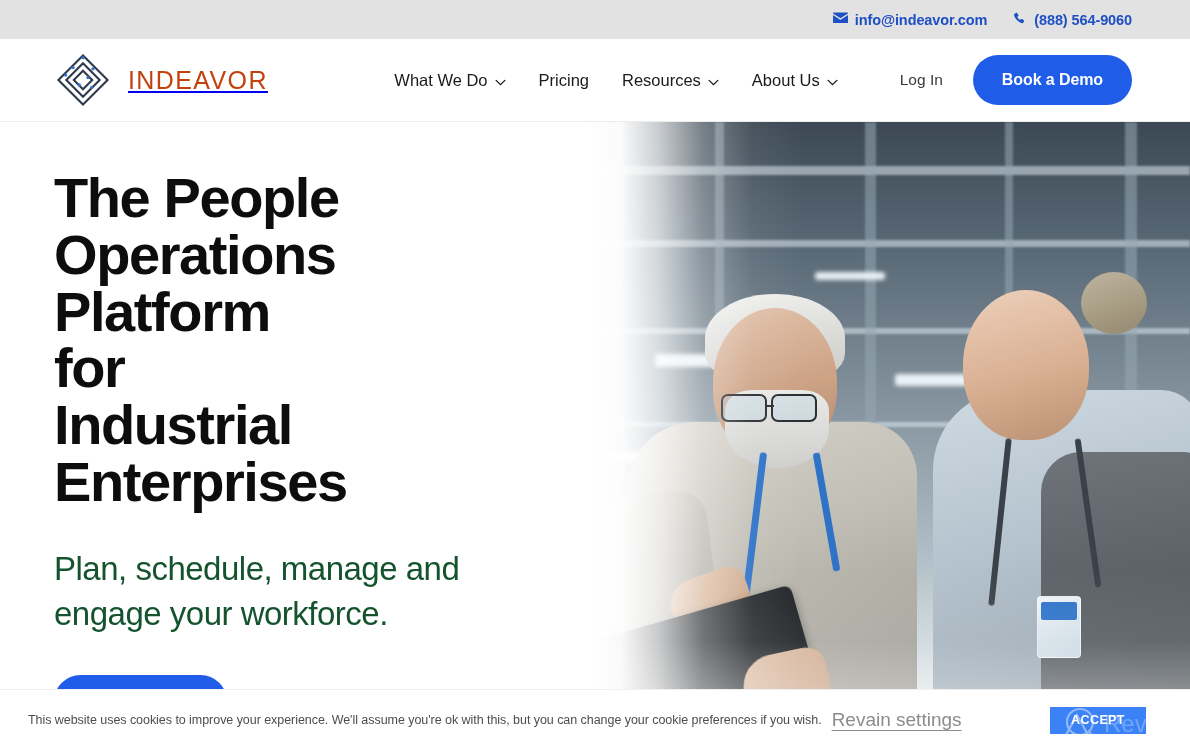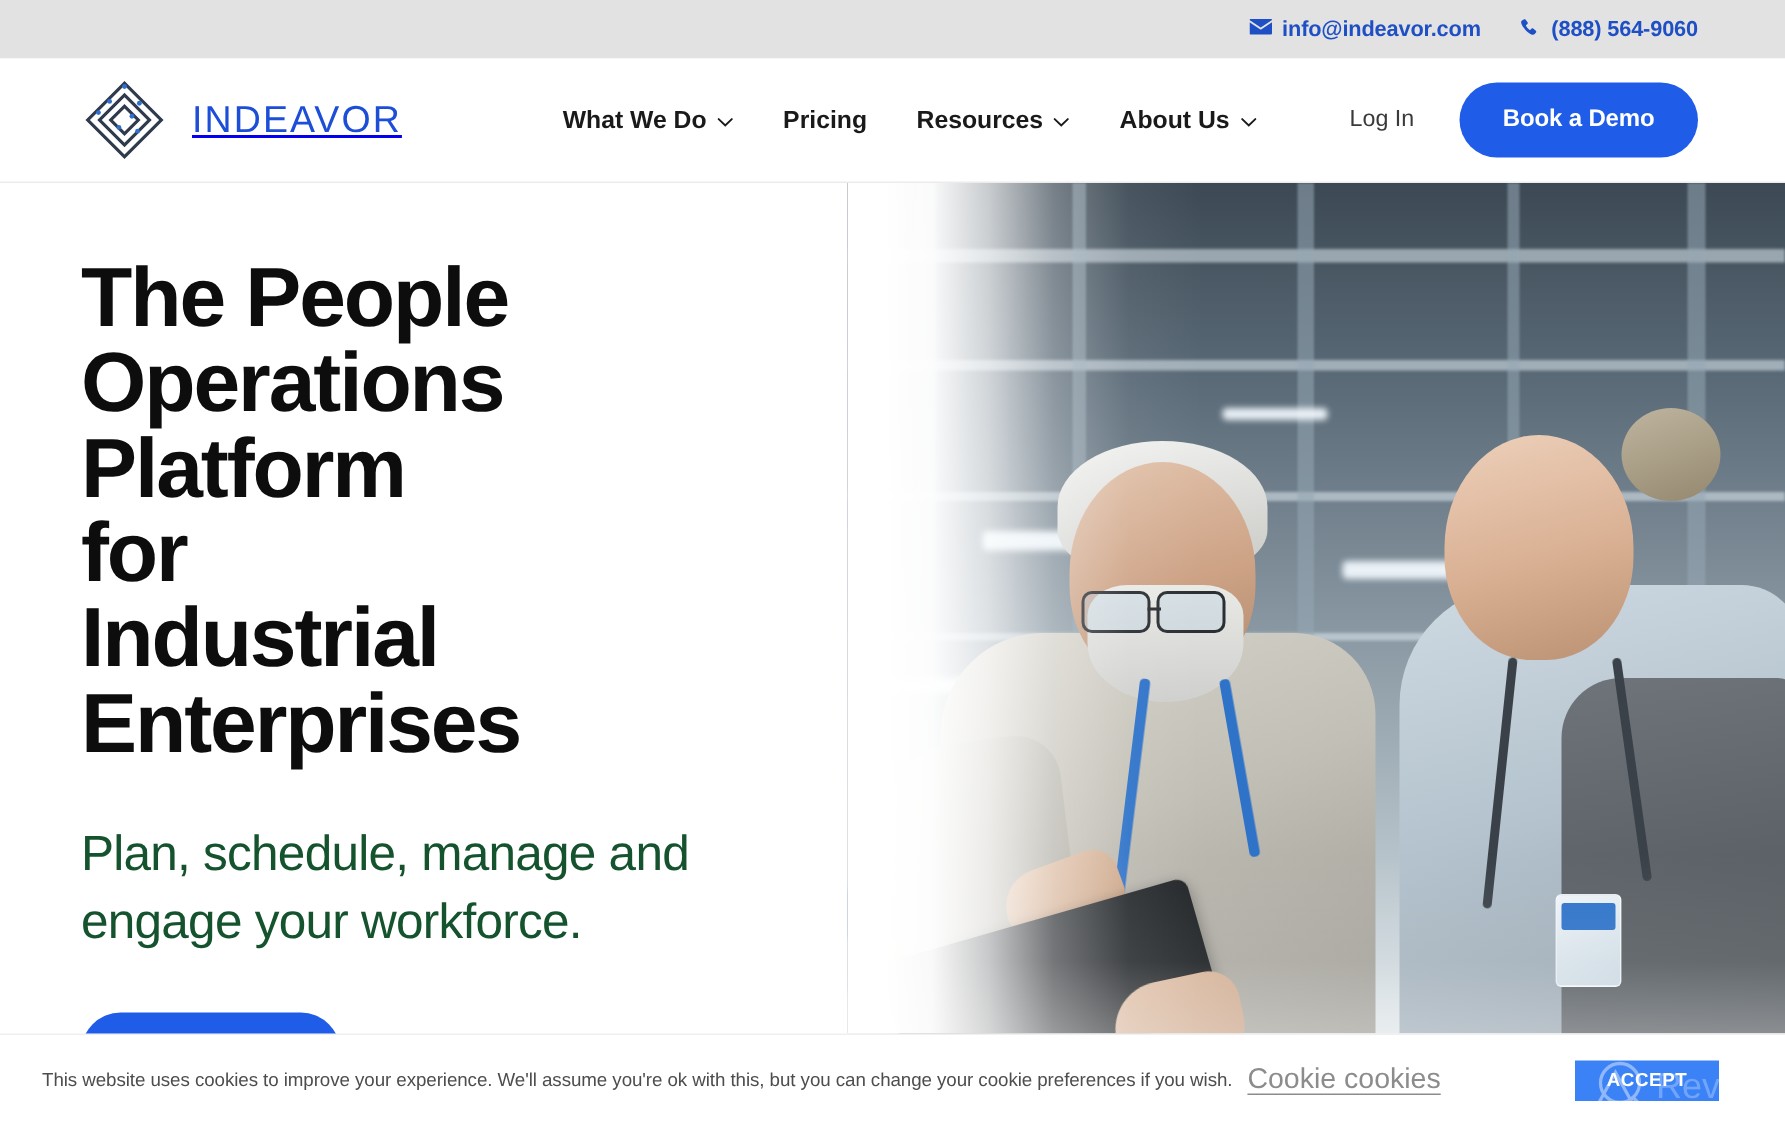--- a/index.html
+++ b/index.html
@@ -40,30 +40,29 @@
     padding:0 58px 0 52px;
     border-bottom:1px solid #ececec;
     position:relative;
     z-index:5;
   }
   .brand { display:flex; align-items:center; gap:14px; }
   .brand-mark { width:62px; height:62px; display:block; }
   .brand-name {
     font-size:25px;
     letter-spacing:1.4px;
-    color:#1d4ed8;
+    color:#c2410c;
     font-weight:normal;
   }
 
   .nav {
     display:flex;
     align-items:flex-end;
     gap:33px;
     margin-left:auto;
-    font-weight:bold;
   }
   .nav-item {
     display:flex;
     align-items:center;
     gap:7px;
     font-size:16.5px;
     color:#1a1a1a;
     cursor:pointer;
     white-space:nowrap;
   }
@@ -530,21 +529,21 @@
     <button class="hero-cta">Book a Demo</button>
   </div>
 </div>
 
 <div class="below-strip">
   <div class="ghost-line">Indeavor, The World's Most Advanced Workforce</div>
 </div>
 
 <div class="cookie-bar">
   <span class="cookie-text">This website uses cookies to improve your experience. We'll assume you're ok with this, but you can change your cookie preferences if you wish.</span>
-  <a class="cookie-settings" href="#">Cookie cookies</a>
+  <a class="cookie-settings" href="#">Revain settings</a>
 
   <div class="accept-wrap">
     <button class="accept-btn">ACCEPT</button>
     <svg class="watermark" viewBox="0 0 150 46">
       <g fill="none" stroke="#ffffff" stroke-width="2.2" opacity="0.85">
         <circle cx="22" cy="21" r="13"></circle>
         <path d="M30 30 L41 41"></path>
         <path d="M8 34 L30 34 L19 14 Z"></path>
       </g>
       <text x="46" y="31" font-family="Liberation Sans, sans-serif" font-size="24" fill="#ffffff" opacity="0.55">Revain</text>

